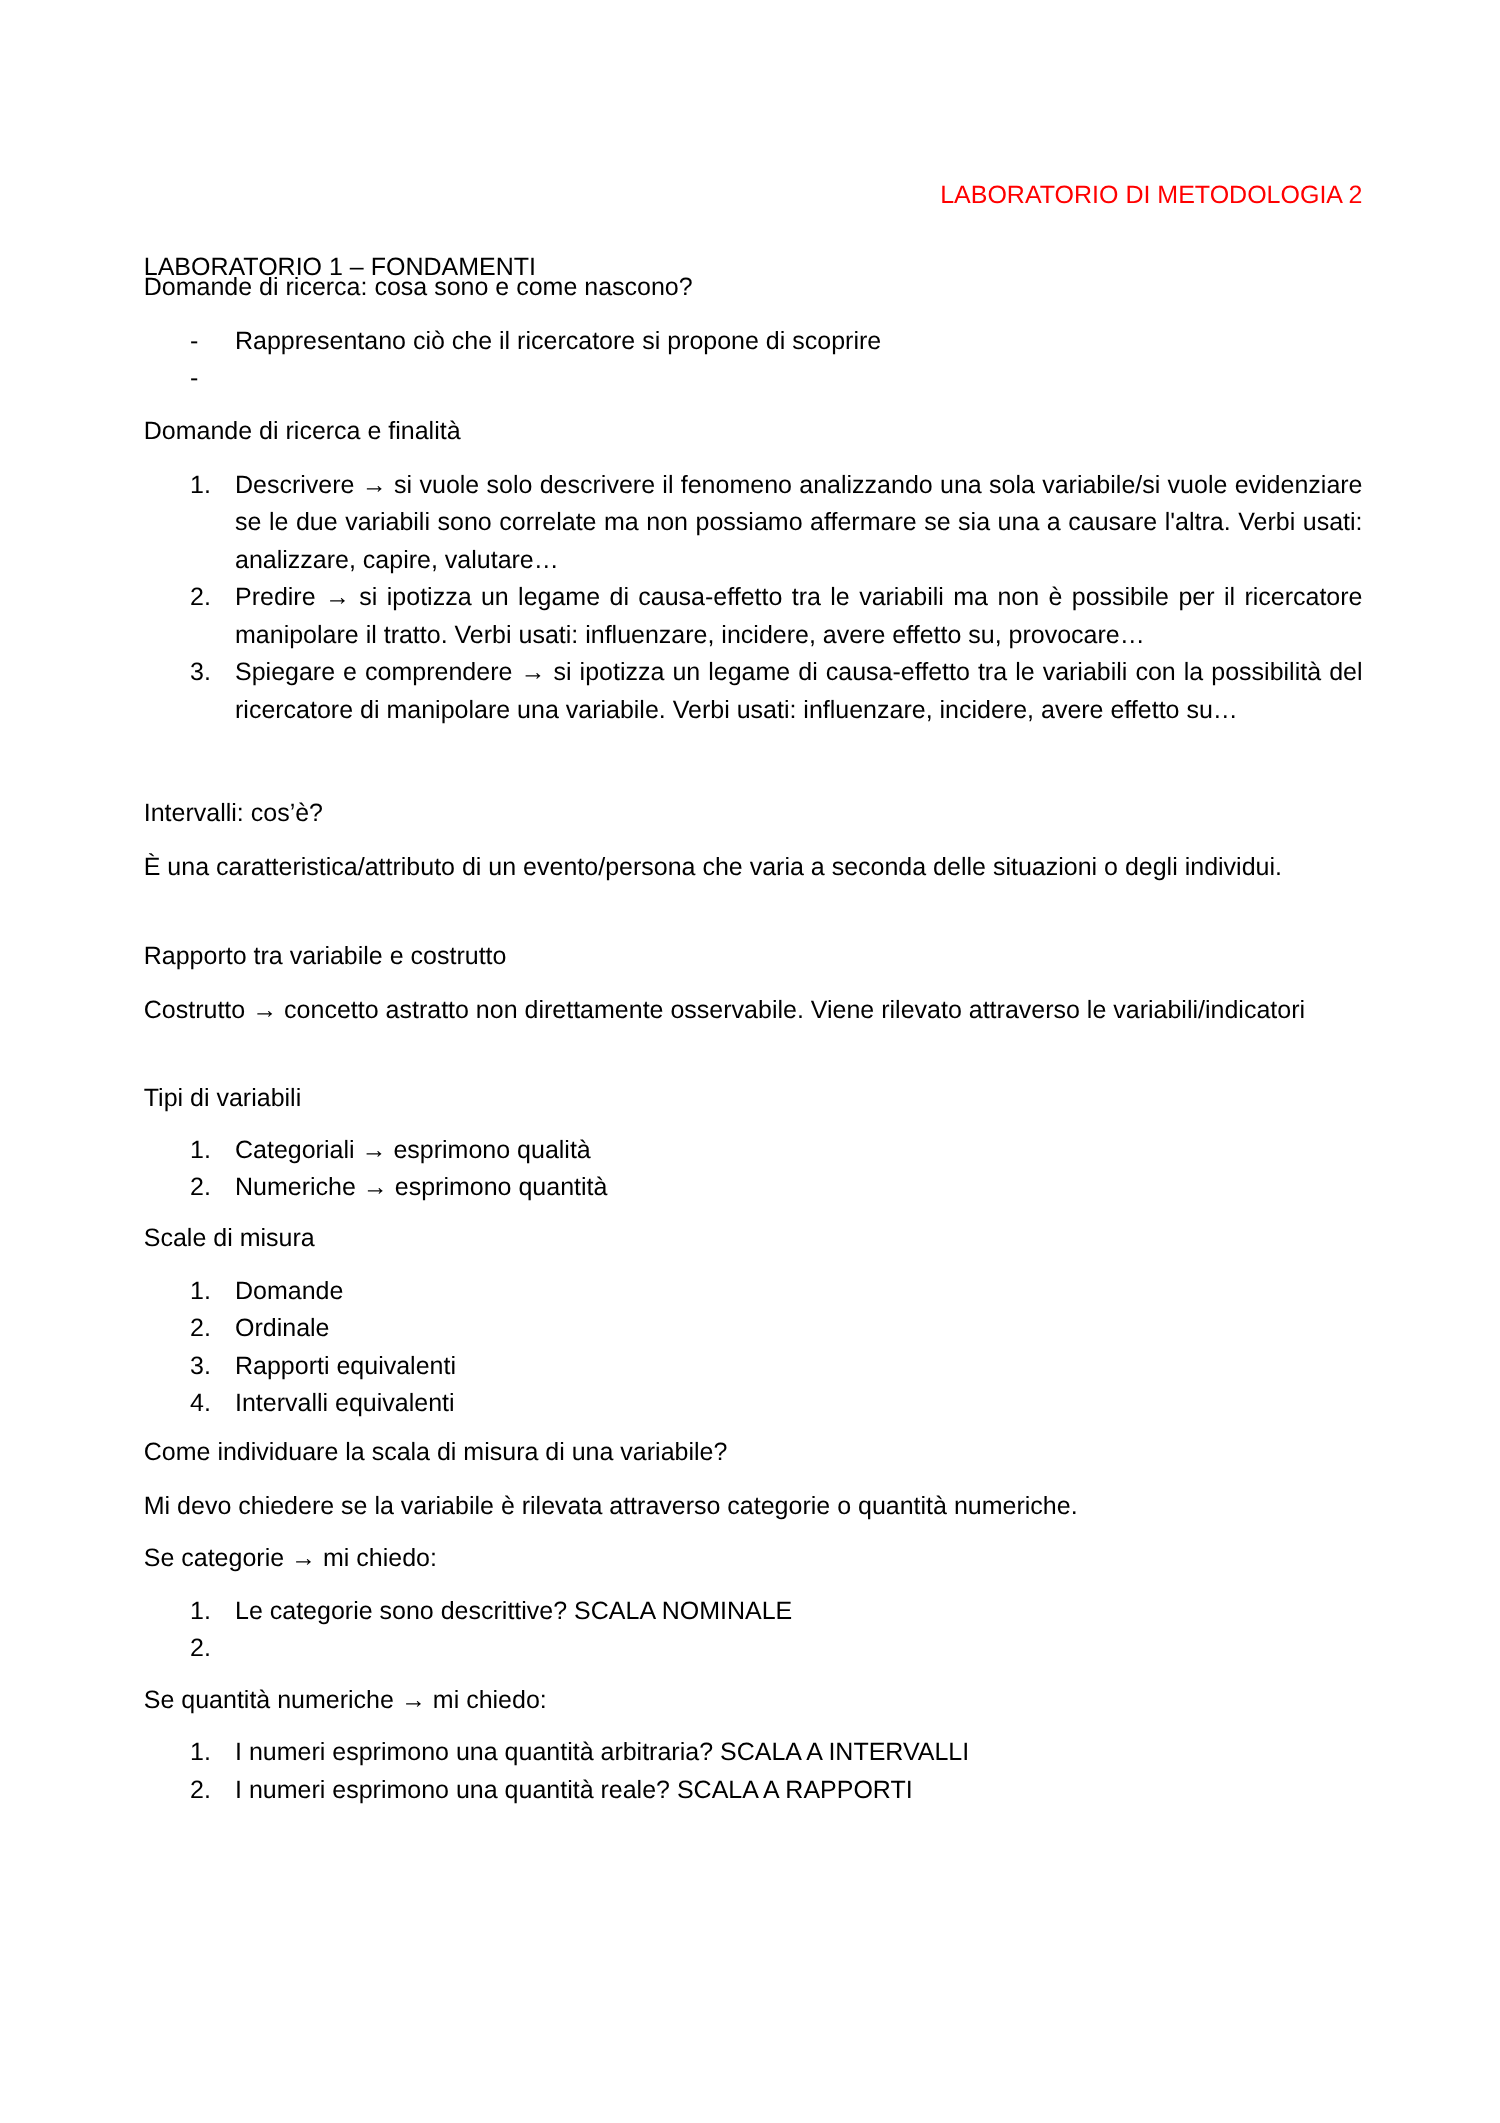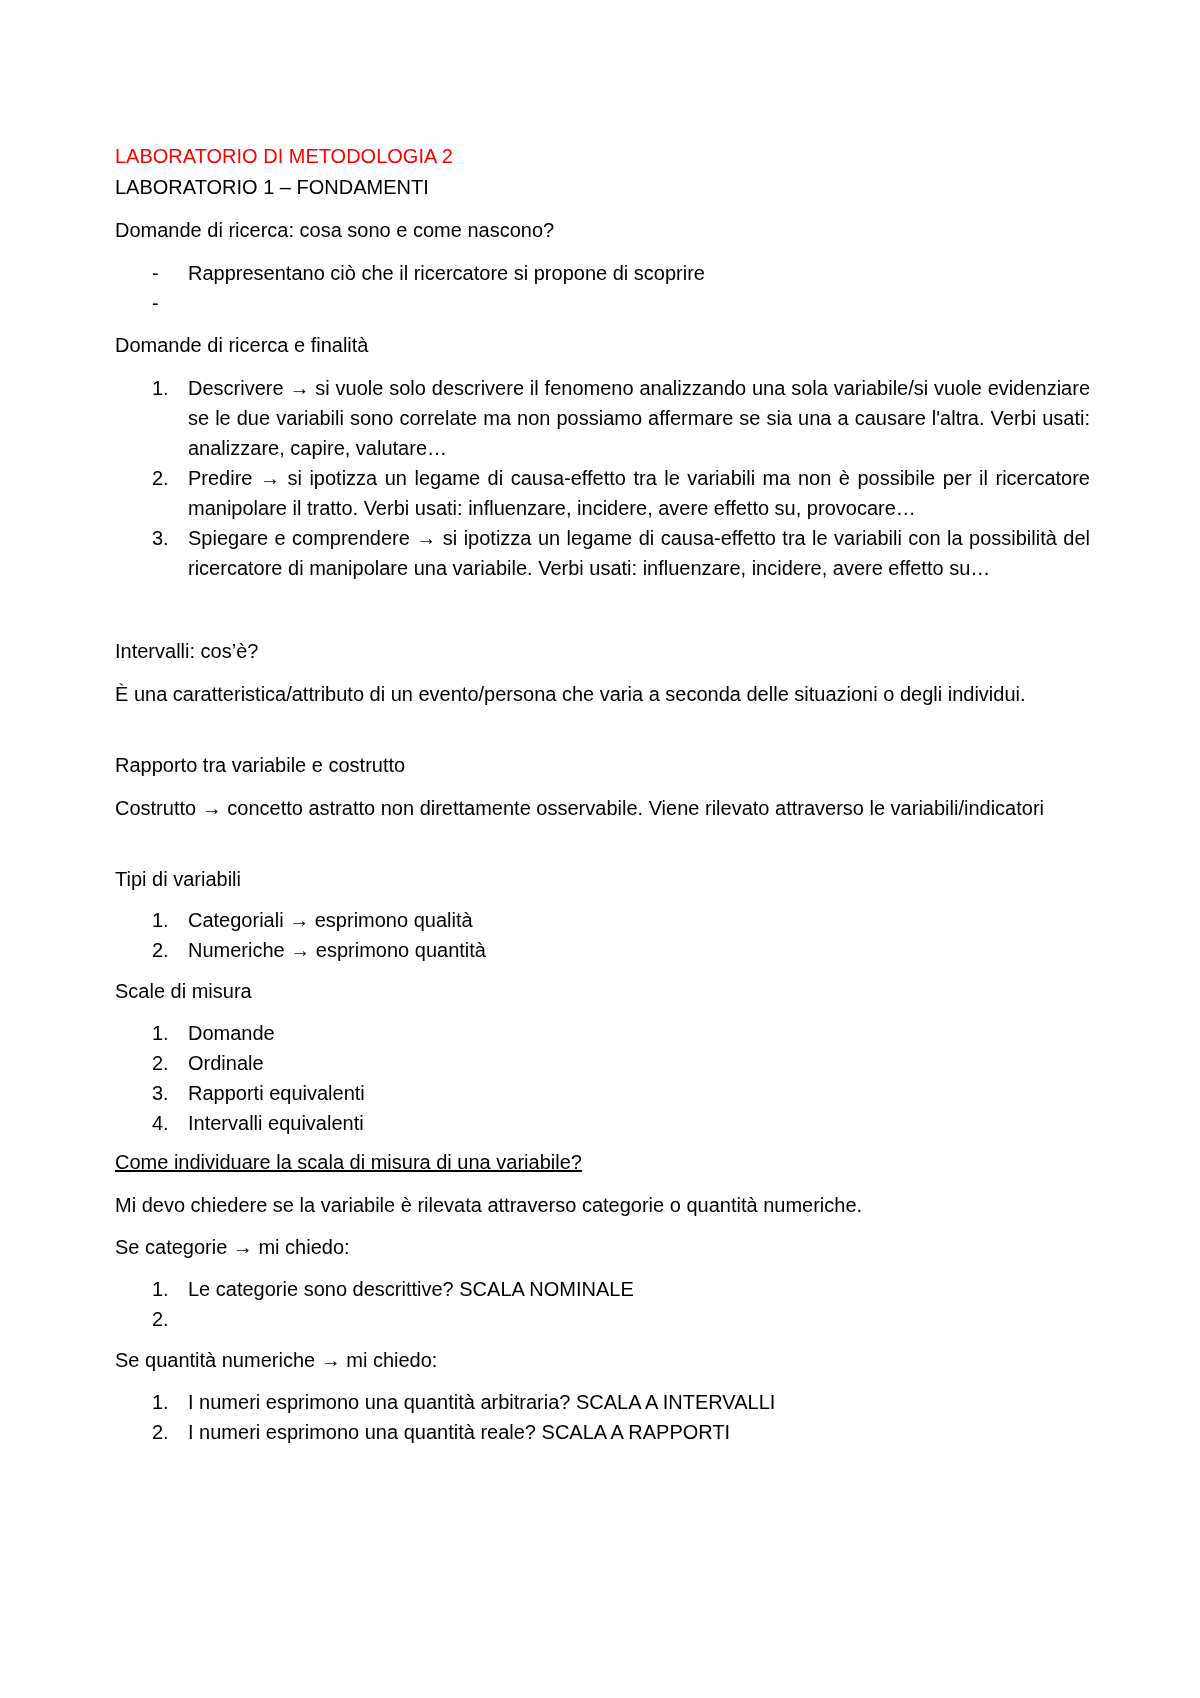--- a/index.html
+++ b/index.html
@@ -2,28 +2,28 @@
 <html><head>
 <meta charset="utf-8">
 <style>
   html, body { margin: 0; padding: 0; background: #ffffff; }
   body {
     width: 1200px; height: 1698px; position: relative; overflow: hidden;
     font-family: "Liberation Sans", sans-serif; color: #000;
   }
   .page { position: absolute; left: 115px; top: 0; width: 975px; }
   .title {
-    position: absolute; top: 144px; left: 0; width: 975px; text-align: left;
+    position: absolute; top: 144px; left: 0; width: 975px; text-align: right;
     color: #ff0000; font-size: 20px; line-height: 24px;
   }
   .blk { position: absolute; left: 0; width: 975px; font-size: 20px; line-height: 30px; }
   .h { font-weight: normal; }
-  .plain { font-weight: normal; }
+  .plain { font-weight: normal; margin-top: 27px; }
   .just { text-align: justify; text-align-last: left; }
-  .u { text-decoration: underline; }
+  .u { }
   ul.dash, ol.num { margin: 0; padding: 0; list-style: none; }
   ul.dash li, ol.num li { position: relative; padding-left: 73px; font-size: 20px; line-height: 30px; }
   ul.dash li .mk { position: absolute; left: 37px; top: 0; }
   ol.num li .mk { position: absolute; left: 37px; top: 0; }
   .arrow { font-weight: bold; }
 </style>
 </head>
 <body>
 
 <div class="page">

